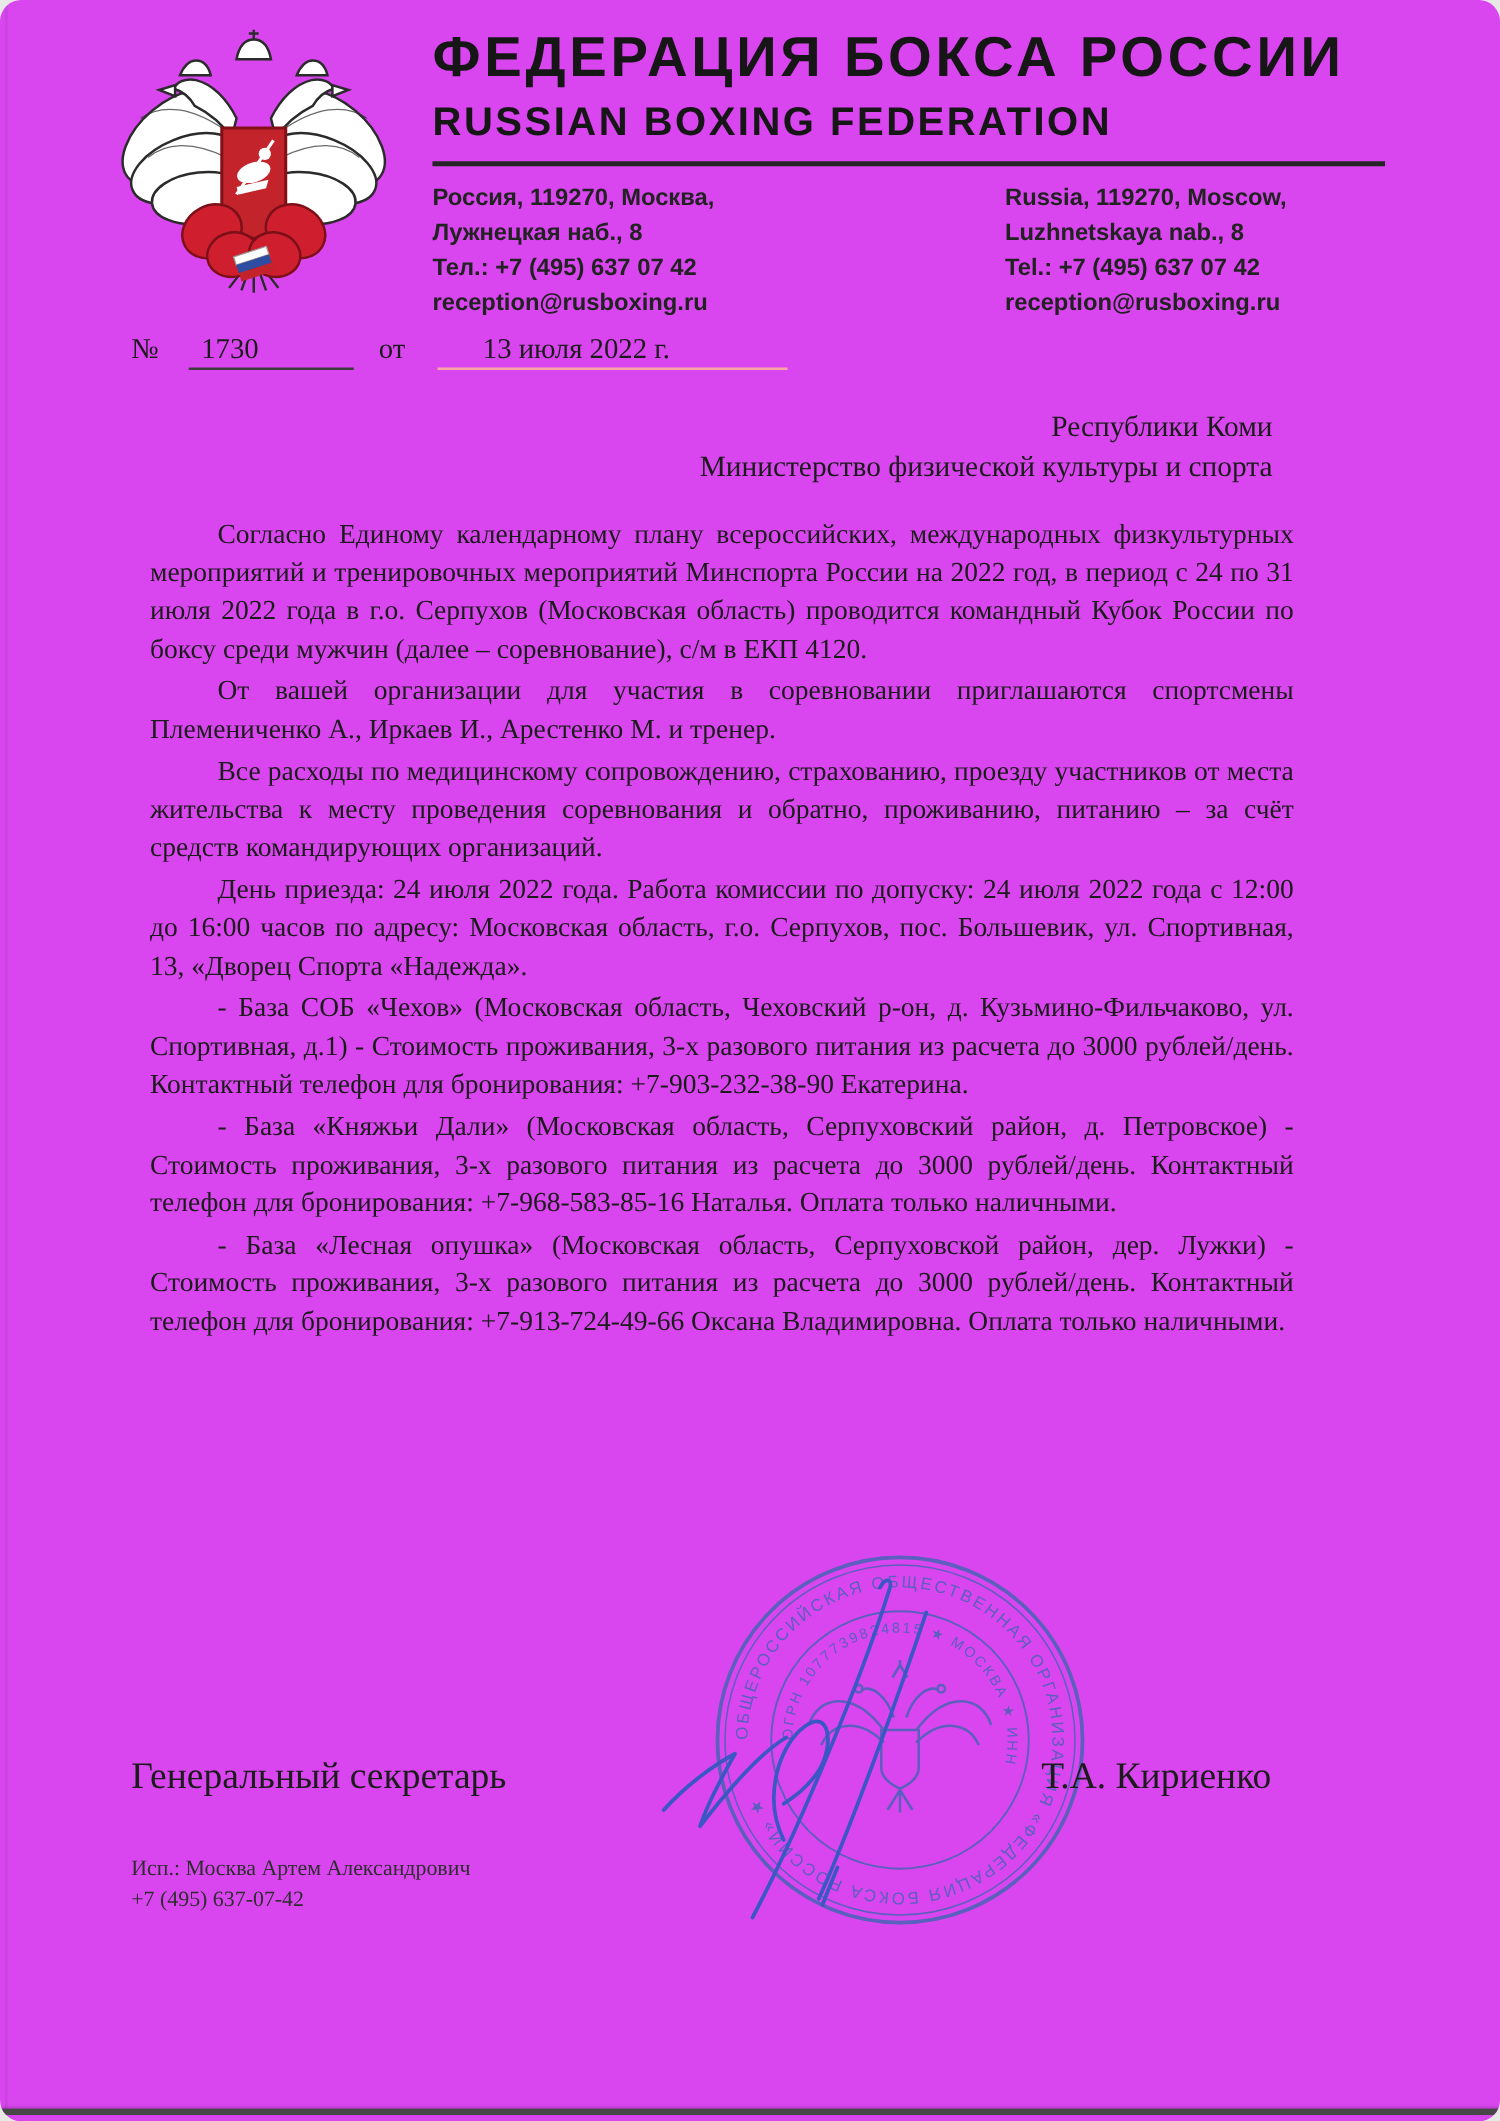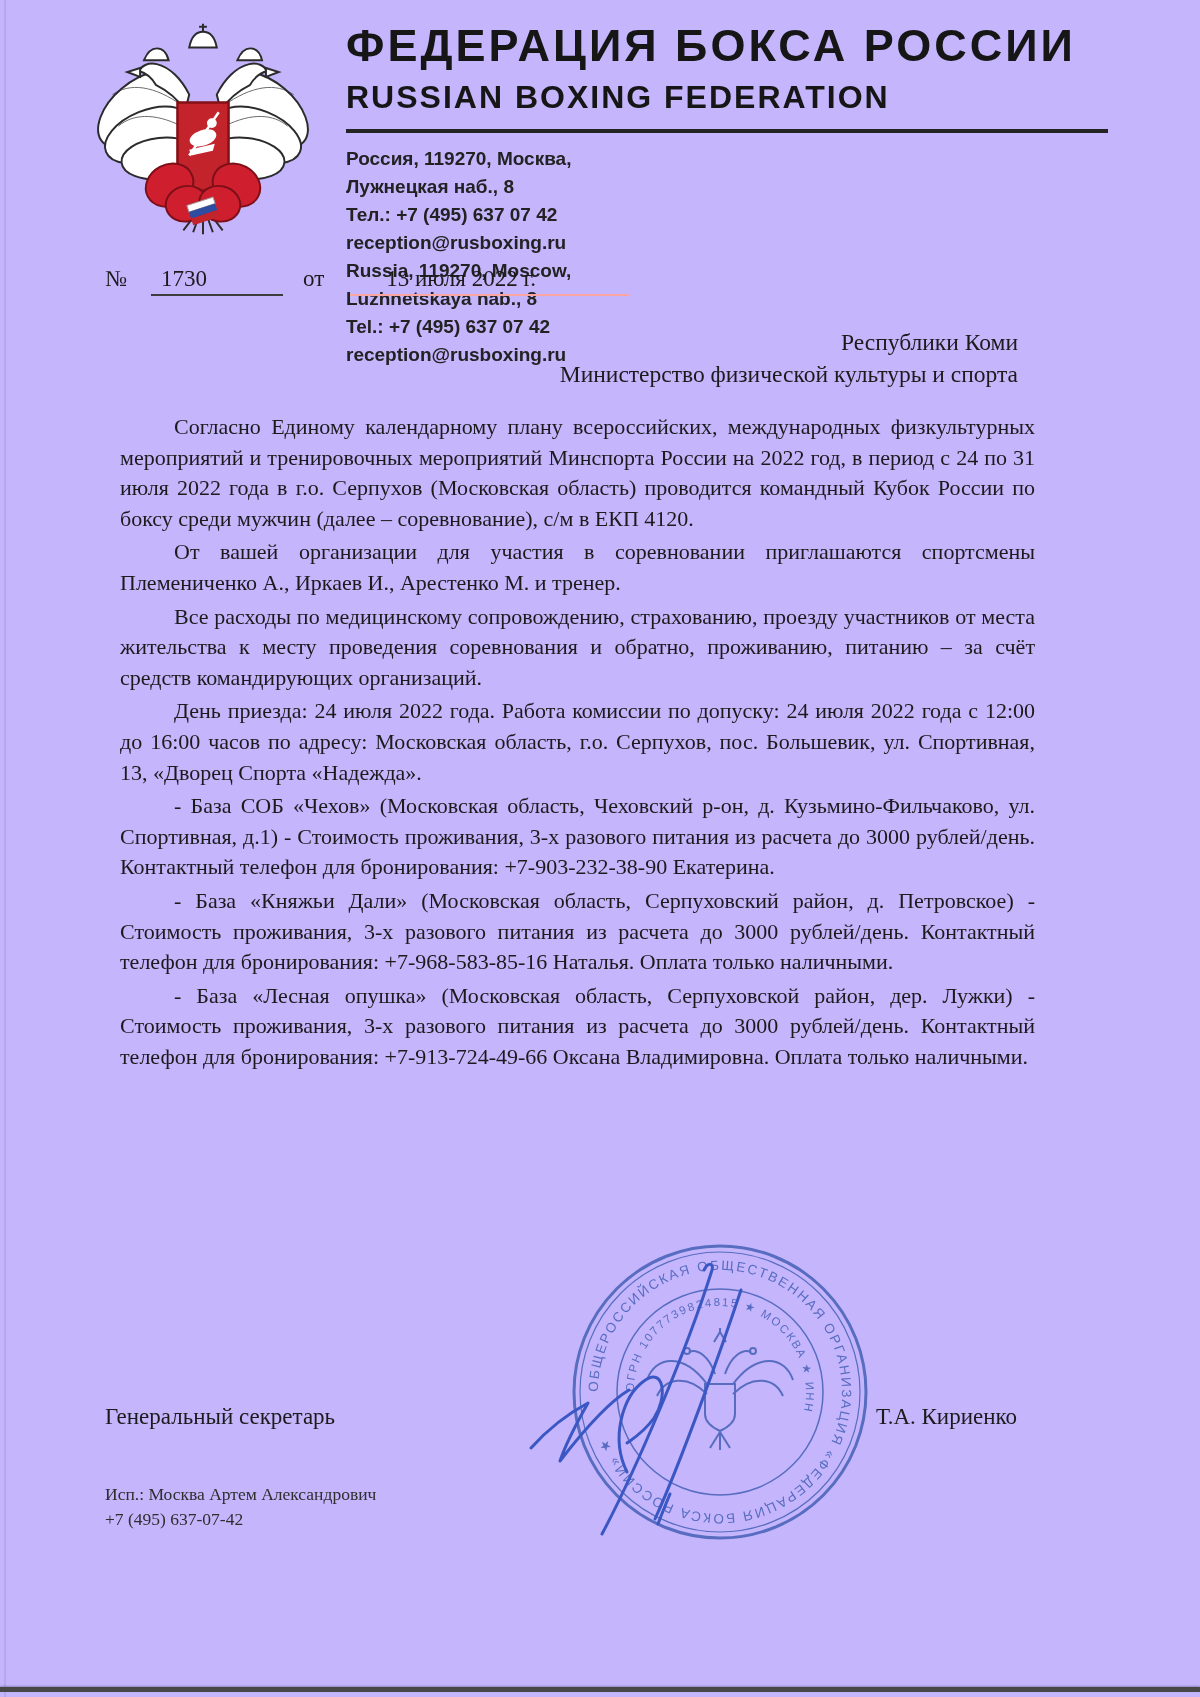--- a/index.html
+++ b/index.html
@@ -1,58 +1,59 @@
 <!DOCTYPE html>
 <html><head>
 <meta charset="utf-8">
 <style>
   html,body { margin:0; padding:0; background:#e8e8e6; }
   .page {
     position:relative; width:1200px; height:1697px; margin:0 auto;
-    background:#c4b5fd; color:#1b1b1b; overflow:hidden;
+    background:#d946ef; color:#1b1b1b; overflow:hidden;
     font-family:"Liberation Serif", serif;
+    border-radius:17px;
   }
   .scan-edge-left { position:absolute; left:4px; top:0; bottom:0; width:2px; background:rgba(60,60,60,.10); }
   .scan-edge-bottom { position:absolute; left:0; right:0; bottom:5px; height:5px; background:#474747; box-shadow:0 -1px 2px rgba(0,0,0,.25); }
 
   
   .logo { position:absolute; left:85px; top:14px; width:236px; height:232px; }
   .head-text { position:absolute; left:346px; top:20px; width:762px; }
   .title-ru {
     font-family:"Liberation Sans", sans-serif; font-weight:bold; font-size:45px;
     letter-spacing:3px; line-height:52px; white-space:nowrap; color:#161616;
   }
   .title-en {
     font-family:"Liberation Sans", sans-serif; font-weight:bold; font-size:32px;
     letter-spacing:2px; line-height:50px; white-space:nowrap; color:#161616;
   }
   .head-rule { height:4px; background:#242424; margin-top:7px; }
   .addr-row {
     display:flex; margin-top:12px;
     font-family:"Liberation Sans", sans-serif; font-size:19px; font-weight:600;
-    line-height:28px; color:#222;flex-direction:column;
+    line-height:28px; color:#222;
   }
   .addr-col-ru { width:458px; }
 
   
   .ref-line { position:absolute; left:105px; top:266px; font-size:23px; white-space:nowrap; }
   .ref-no-sign { margin-right:24px; }
   .ref-no { display:inline-block; min-width:118px; border-bottom:2px solid #3d3d3d; padding:0 4px 2px 10px; }
   .ref-ot { margin:0 26px 0 20px; }
   .ref-date { display:inline-block; min-width:236px; border-bottom:2px solid #fca5a5; padding:0 8px 2px 36px; }
 
   
   .recipient { position:absolute; right:182px; top:326px; text-align:right; font-size:23.5px; line-height:32px; }
 
   
   .body-text { position:absolute; left:120px; top:412px; width:915px; font-size:22px; line-height:30.6px; text-align:justify; }
   .body-text p { margin:0 0 3px 0; text-indent:54px; }
 
   
-  .sig-row { position:absolute; left:105px; right:183px; top:1404px; display:flex; justify-content:space-between; font-size:23px; }
+  .sig-row { position:absolute; left:105px; right:183px; top:1404px; display:flex; justify-content:space-between; font-size:30px; }
   .stamp-wrap { position:absolute; left:515px; top:1232px; width:370px; height:330px; }
   .executor { position:absolute; left:105px; top:1482px; font-size:17.5px; line-height:25px; color:#2e2e2e; }
 </style>
 </head>
 <body>
 
 <div class="page">
   <div class="scan-edge-left"></div>
 
   <div class="logo">

